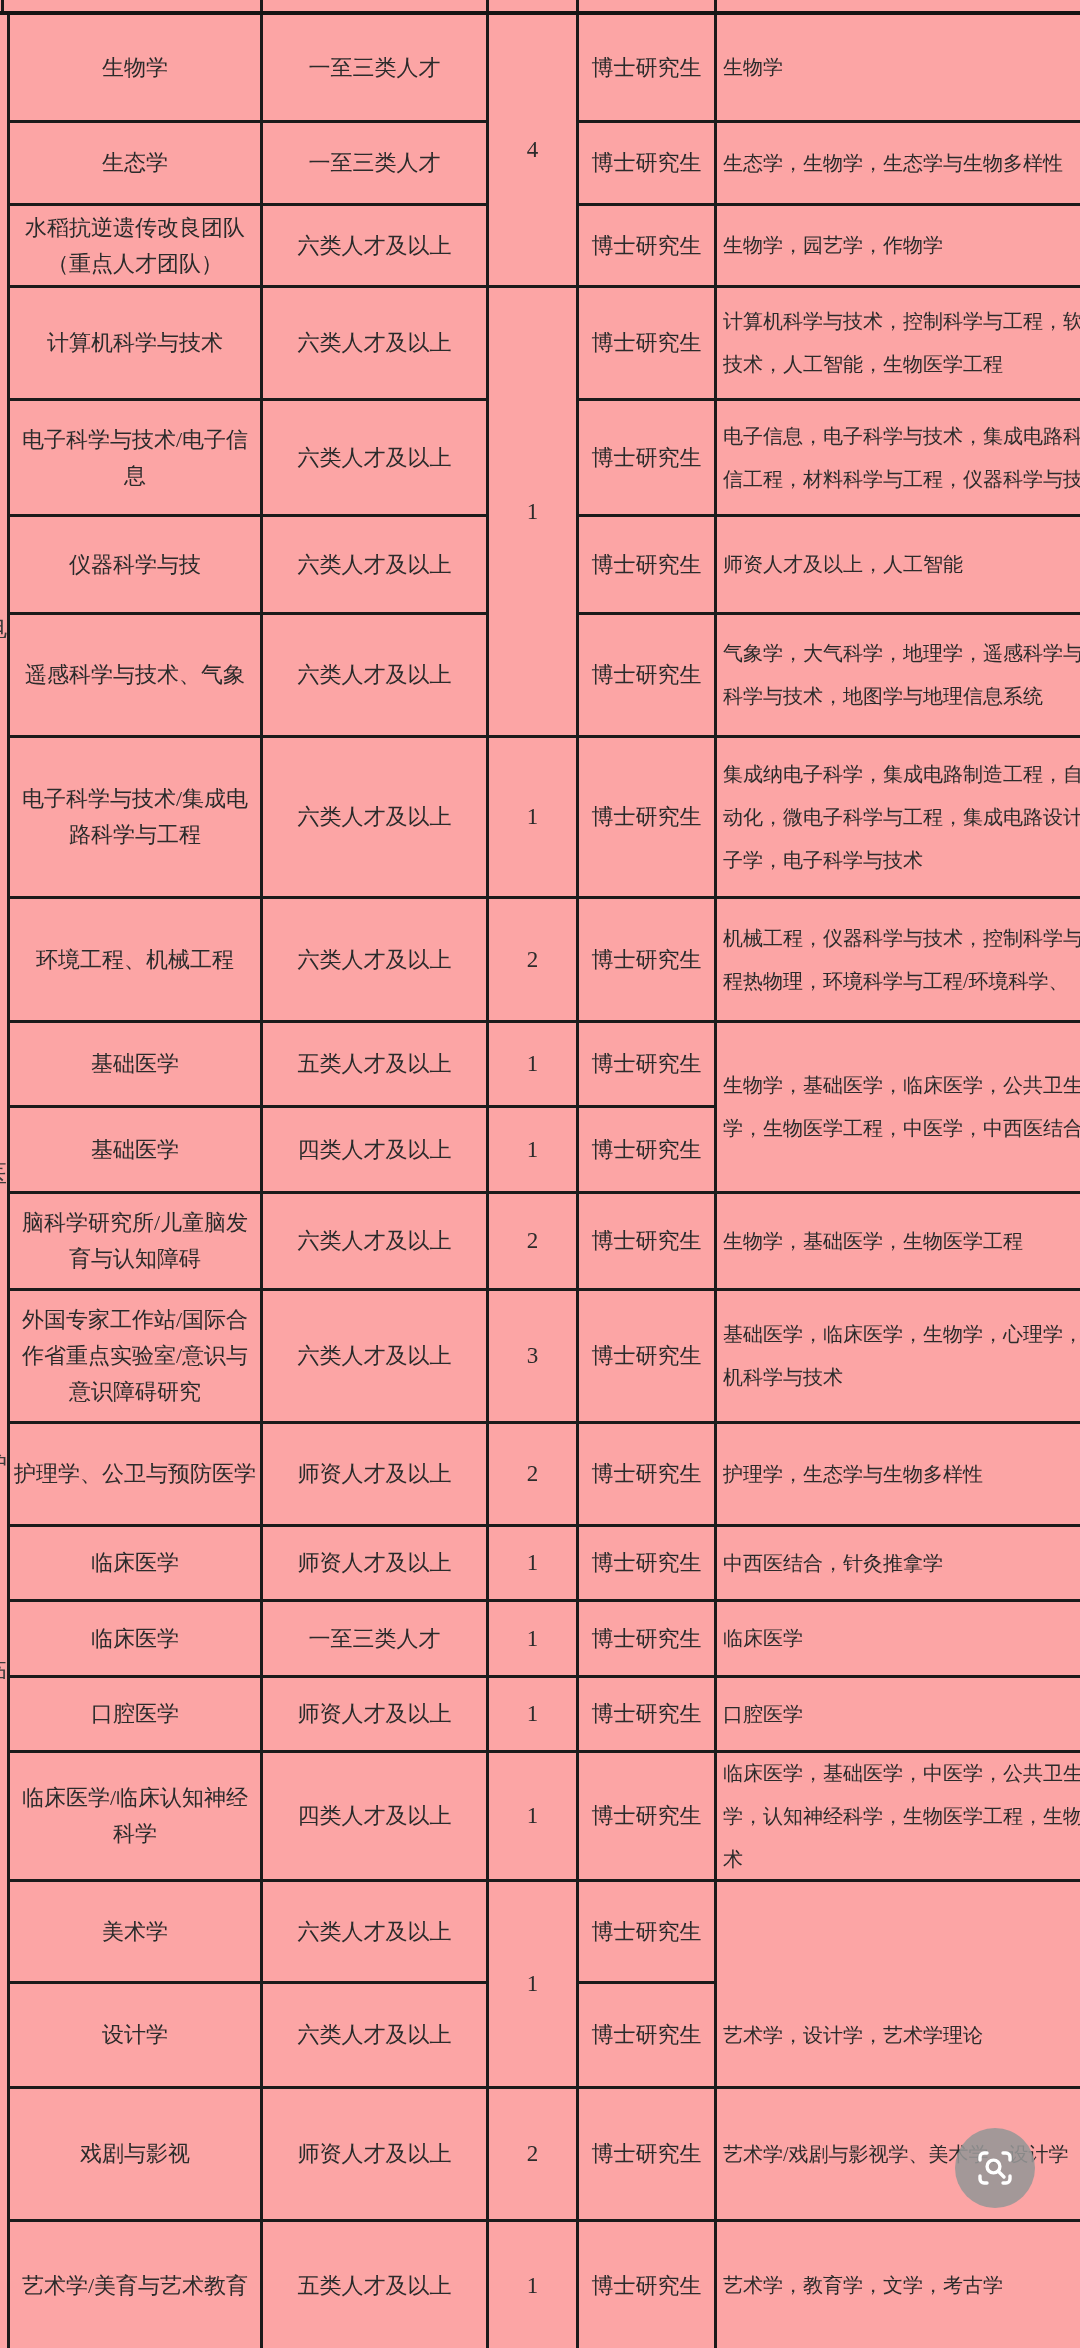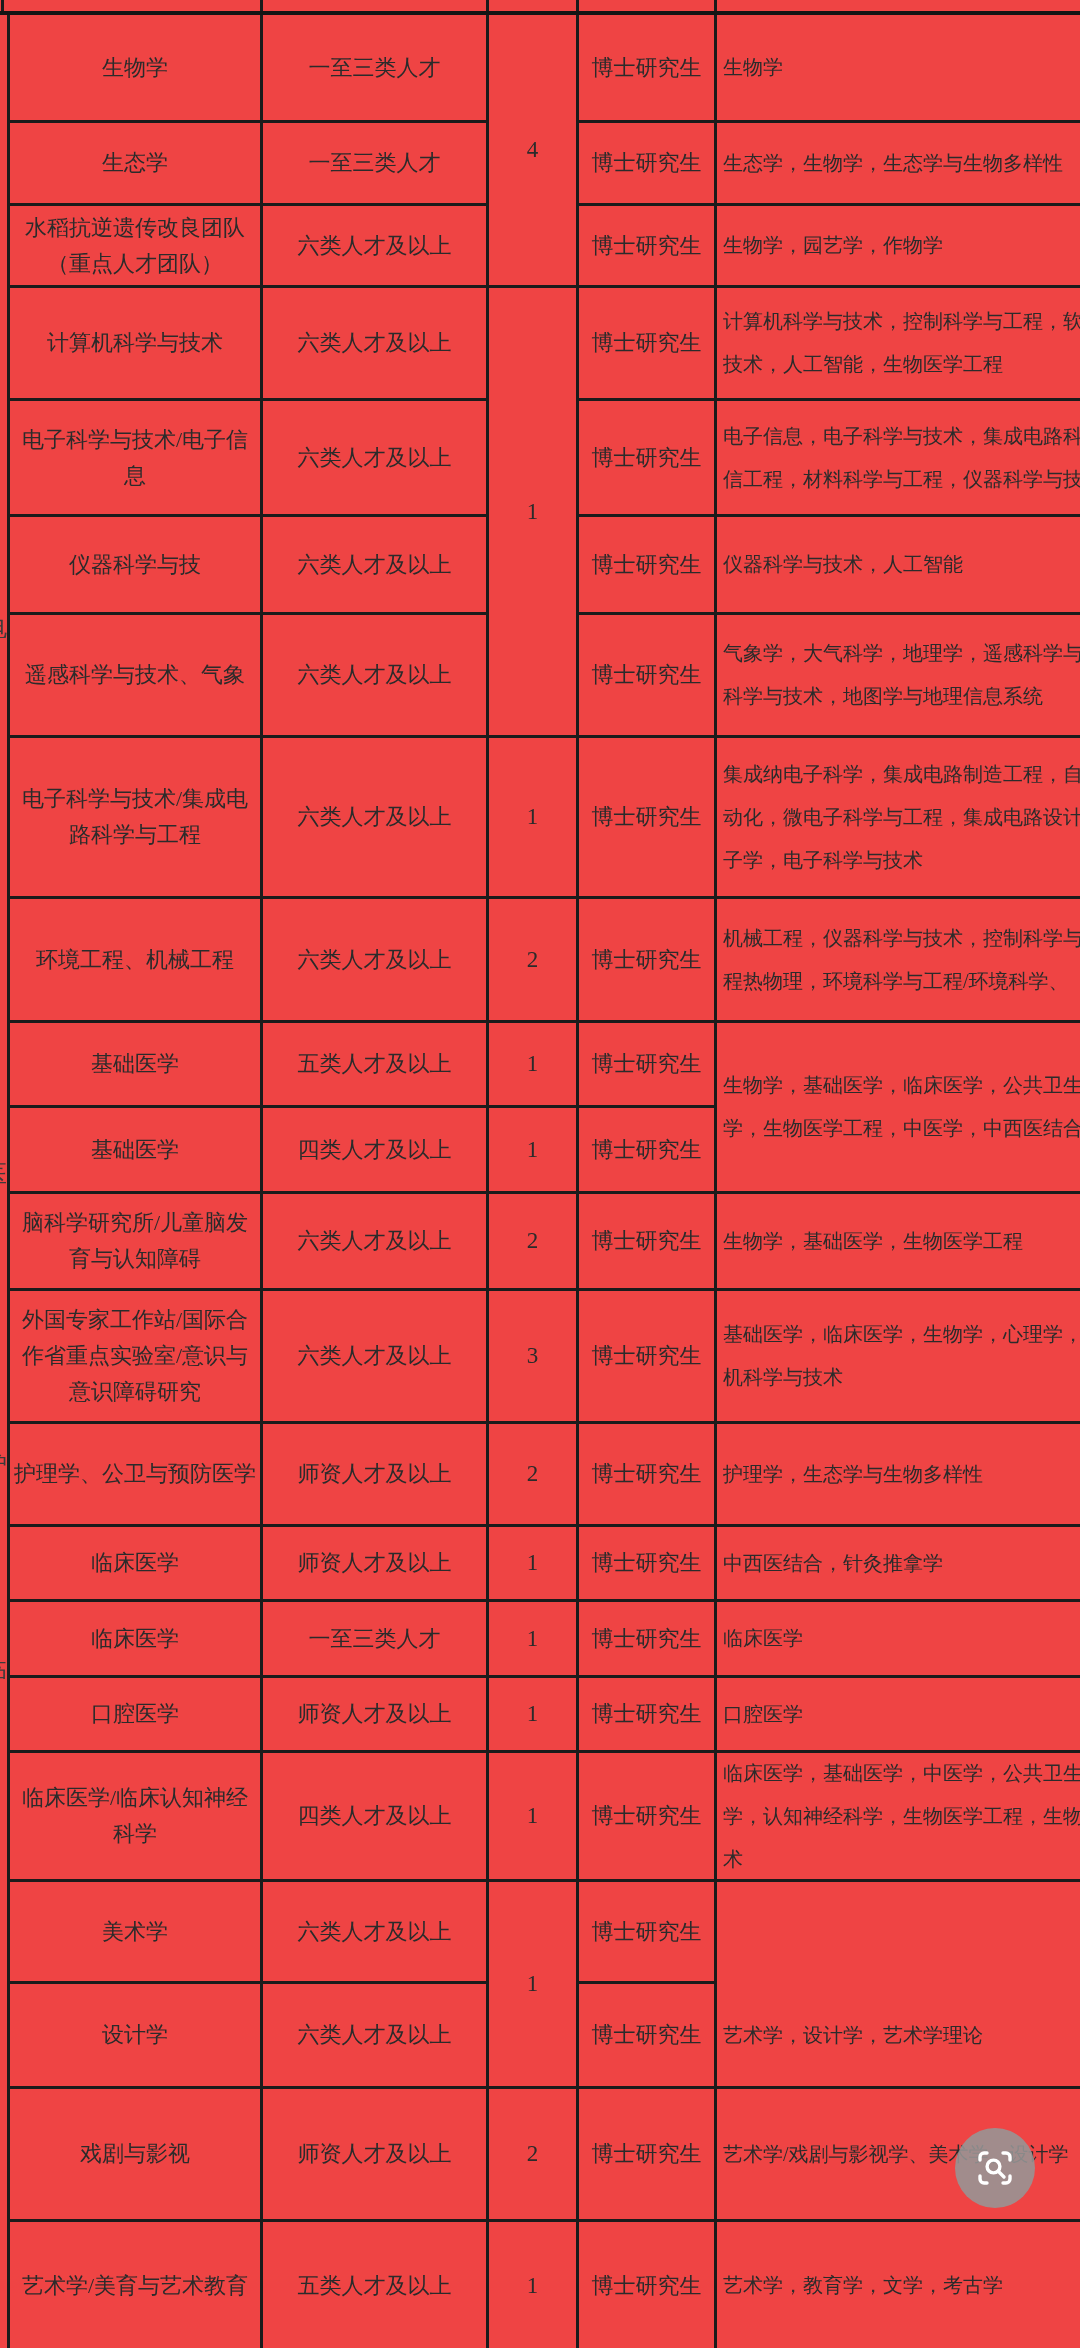--- a/index.html
+++ b/index.html
@@ -1,18 +1,18 @@
 <!DOCTYPE html>
 <html><head>
 <meta charset="utf-8">
 <style>
   html,body{margin:0;padding:0;background:#e9e9ea;}
   .stage{
     position:relative;width:1080px;height:2348px;overflow:hidden;
-    background:#ef4444;color:#2b2b2b;
+    background:#fca5a5;color:#2b2b2b;
     font-family:"Liberation Serif","DejaVu Serif",serif;
   }
   
   .toprow{position:absolute;left:0;top:0;width:1080px;height:11px;border-bottom:4px solid #141414;}
   .toprow .v{position:absolute;top:0;width:3px;height:11px;background:#1b1b1b;}
   
   .grid{
     position:absolute;left:0;top:15px;width:1080px;height:2334px;
     display:grid;
     grid-template-columns:10px 253px 226px 90px 138px minmax(0,1fr);
@@ -106,21 +106,21 @@
     <div class="c gc" style="grid-area:5/5">博士研究生</div>
     <div class="c mc" style="grid-area:5/6">
         <span>电子信息，电子科学与技术，集成电路科
 信工程，材料科学与工程，仪器科学与技</span>
       </div>
 
     <div class="c dc" style="grid-area:6/2">仪器科学与技</div>
     <div class="c tc" style="grid-area:6/3">六类人才及以上</div>
     <div class="c gc" style="grid-area:6/5">博士研究生</div>
     <div class="c mc" style="grid-area:6/6">
-        <span>仪器科学与技术，人工智能</span>
+        <span>师资人才及以上，人工智能</span>
       </div>
 
     <div class="c dc" style="grid-area:7/2">遥感科学与技术、气象</div>
     <div class="c tc" style="grid-area:7/3">六类人才及以上</div>
     <div class="c gc" style="grid-area:7/5">博士研究生</div>
     <div class="c mc" style="grid-area:7/6">
         <span>气象学，大气科学，地理学，遥感科学与
 科学与技术，地图学与地理信息系统</span>
       </div>
 

